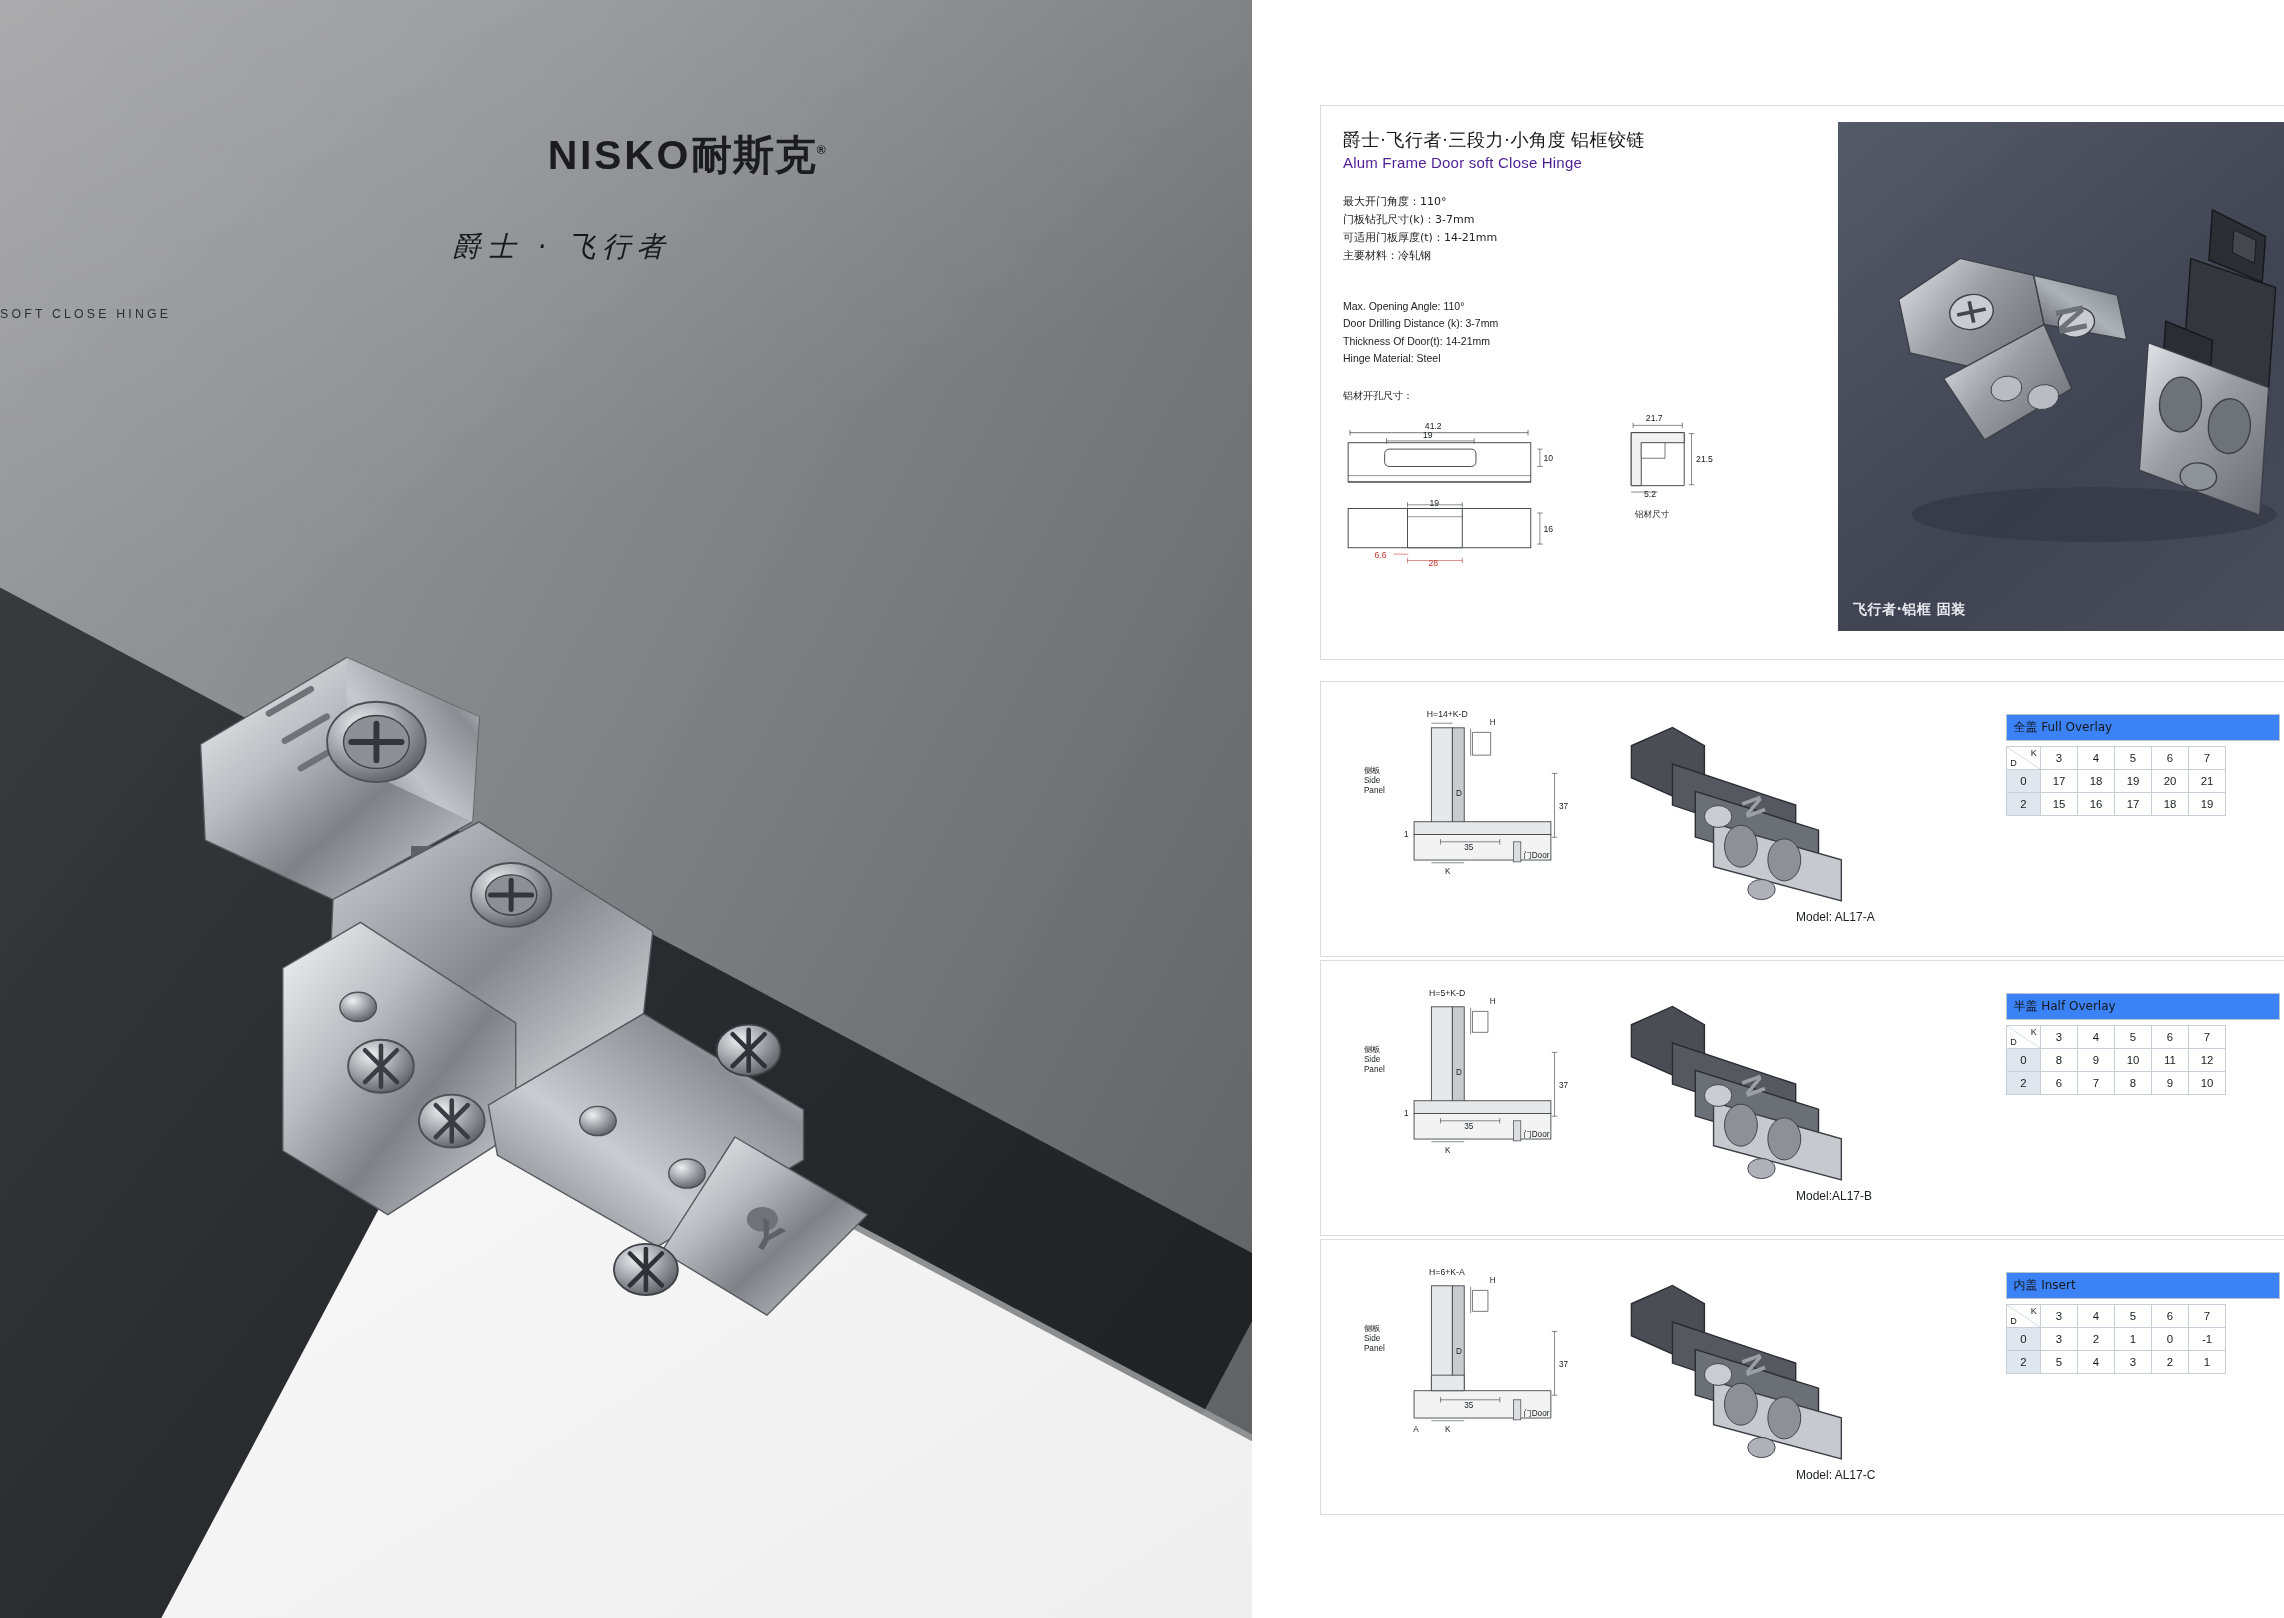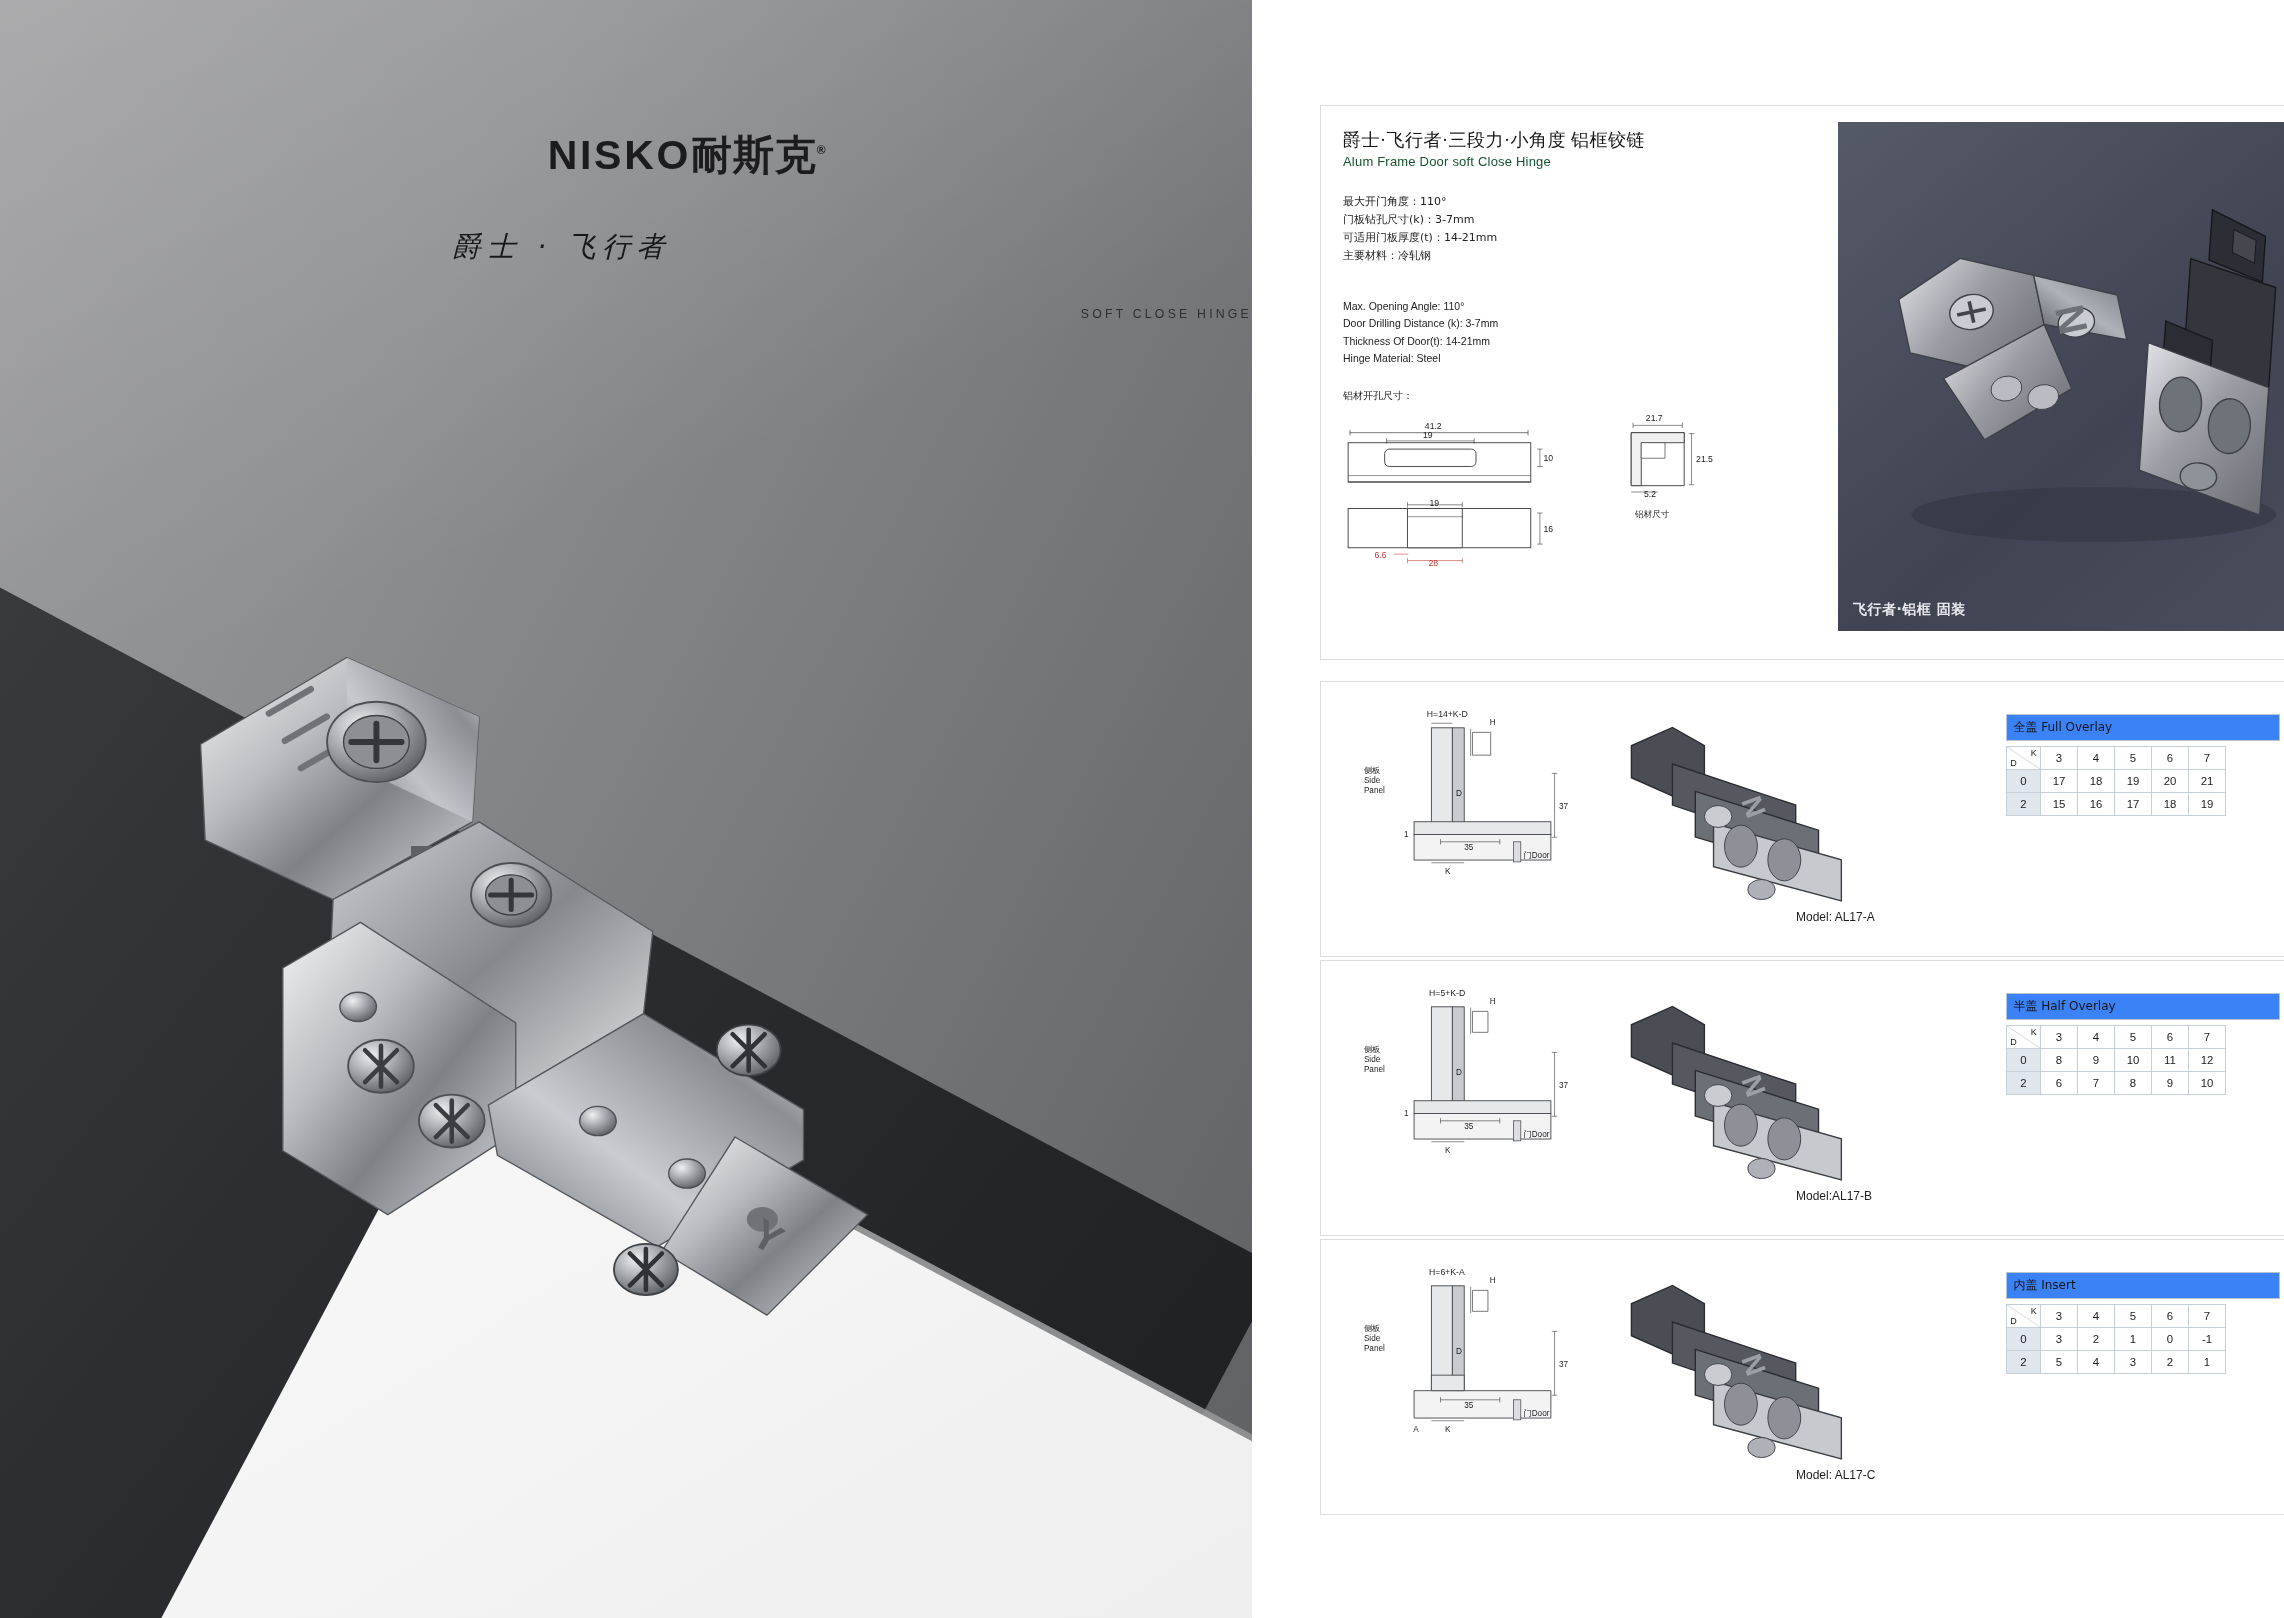--- a/index.html
+++ b/index.html
@@ -23,38 +23,38 @@
 
   
   .brand{position:absolute;left:0;top:128px;width:1376px;text-align:center;}
   .brand-logo{font-size:41px;letter-spacing:2.7px;font-weight:700;color:#1c1c1e;display:inline-block;}
   .brand-logo .cn{font-family:"DejaVu Sans",sans-serif;letter-spacing:0.9px;}
   .brand-reg{font-size:12px;vertical-align:super;}
   .hero-title-cn1{position:absolute;left:0;top:228px;width:1124px;text-align:center;
         font-family:"DejaVu Sans",sans-serif;font-size:28px;letter-spacing:6.4px;color:#17181a;font-style:italic;}
   .hero-title-cn2{position:absolute;left:0;top:267px;width:1252px;text-align:center;
         font-family:"DejaVu Sans",sans-serif;font-size:28px;letter-spacing:6.4px;color:#17181a;}
-  .hero-title-en{position:absolute;left:0;top:307px;width:1252px;text-align:right;
+  .hero-title-en{position:absolute;left:0;top:307px;width:1252px;text-align:left;
         font-size:12.3px;letter-spacing:3.2px;color:#2d2e30;}
 
   
   .hinge-art{position:absolute;left:196px;top:566px;width:845px;height:868px;}
   .hinge-art svg{width:100%;height:100%;display:block;}
 
   
   .sheet{position:absolute;left:1320px;top:105px;width:1087px;height:1412px;}
   .card{position:absolute;left:0;background:#ffffff;border:0.9px solid #dcdcdc;}
   .card-top{top:0;width:1085px;height:553px;}
   .card-a{top:576px;width:1085px;height:274px;}
   .card-b{top:855px;width:1085px;height:274px;}
   .card-c{top:1134px;width:1085px;height:274px;}
 
   .hdr-cn{position:absolute;left:22px;top:22px;font-family:Liberation Serif, serif;
           font-size:18px;color:#161618;letter-spacing:0.5px;}
-  .hdr-en{position:absolute;left:22px;top:48px;font-size:13px;color:#14532d;letter-spacing:0.2px;}
+  .hdr-en{position:absolute;left:22px;top:48px;font-size:15px;color:#4c1d95;letter-spacing:0.2px;}
 
   .spec-cn{position:absolute;left:22px;top:87px;font-family:"DejaVu Sans",sans-serif;
            font-size:11px;line-height:18px;color:#222;}
   .spec-en{position:absolute;left:22px;top:192px;font-size:10.5px;line-height:17.4px;color:#222;}
   .spec-dim-label{position:absolute;left:22px;top:283px;font-family:Liberation Mono, monospace;
            font-size:10px;color:#222;}
 
   .photo{position:absolute;right:15.5px;top:15.5px;width:553px;height:509px;
          background:linear-gradient(140deg,#555a69,#3f4352 55%,#4b4f5e 100%);overflow:hidden;}
   .photo-cap{position:absolute;left:15.5px;bottom:12px;font-family:"DejaVu Sans",sans-serif;

